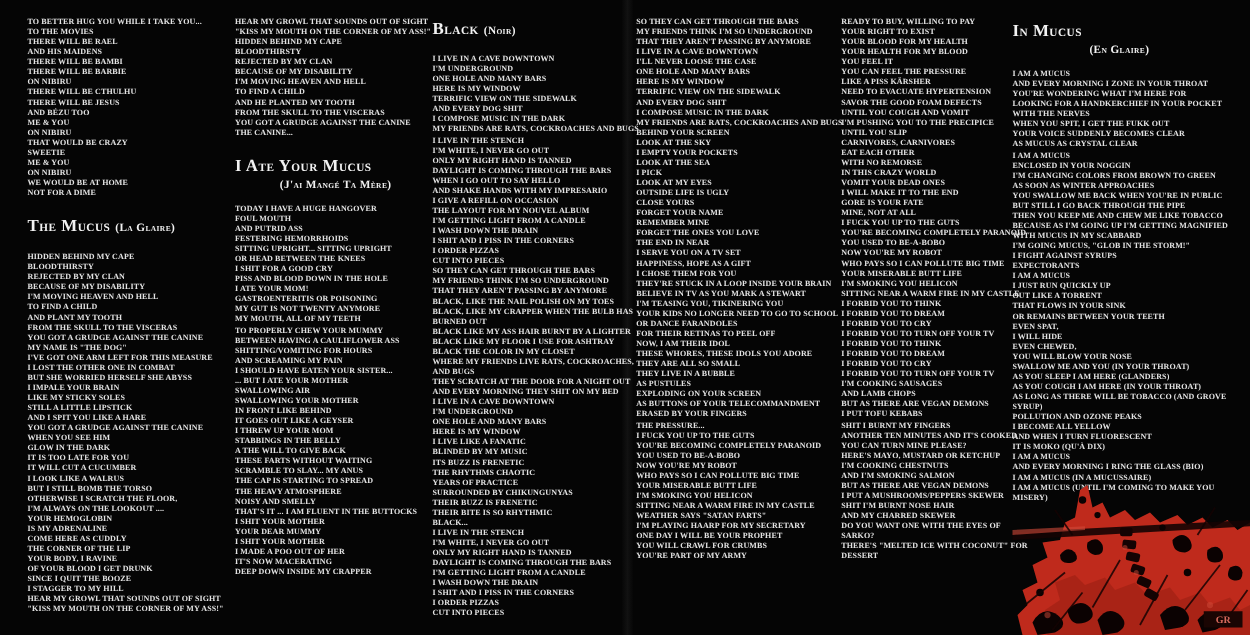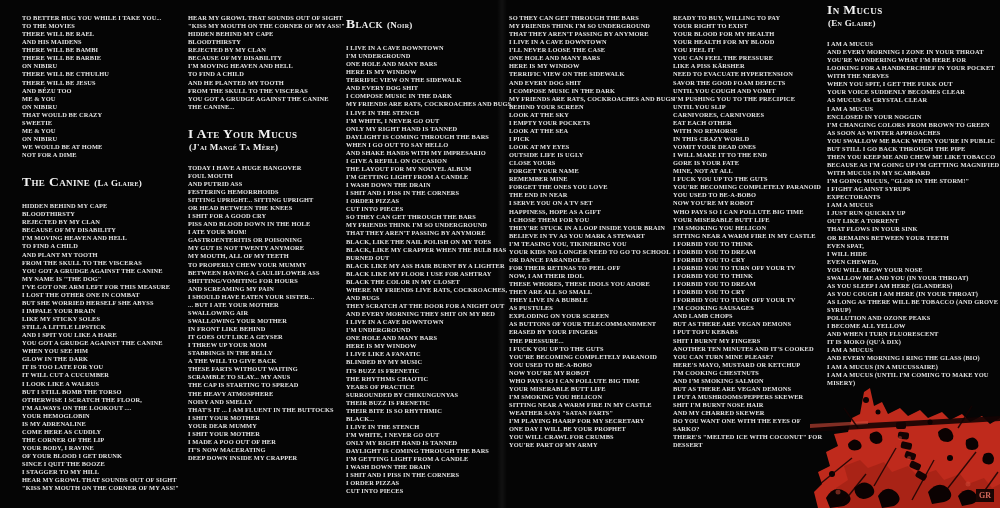--- a/index.html
+++ b/index.html
@@ -25,21 +25,21 @@
   .col{
     position:absolute;top:0;bottom:0;
     padding-top:14px;
     color:var(--text);
   }
   .col-1{left:22px;width:160px;}
   .col-2{left:188px;width:160px;}
   .col-3{left:346px;width:160px;}
   .col-4{left:509px;width:160px;}
   .col-5{left:673px;width:156px;}
-  .col-6{left:827px;width:170px;padding-top:0;}
+  .col-6{left:810px;width:170px;padding-top:16px;}
   .line{
     font-size:6.4px;
     line-height:8.06px;
     font-weight:700;
     letter-spacing:0.1px;
     white-space:nowrap;
     color:var(--text);
   }
   .heading{
     margin:13px 0 12px 0;
@@ -55,29 +55,29 @@
     font-weight:700;
     letter-spacing:0.4px;
   }
   .h-sub{
     font-size:9px;
     font-weight:700;
     letter-spacing:0.3px;
     margin-left:4px;
   }
   .h-sub.italic{font-style:italic;font-size:7.5px;}
-  .heading.stacked .h-sub{display:block;margin-left:1px;line-height:10px;}
+  .heading.stacked .h-sub{display:block;margin-left:1px;line-height:10px;text-align:center;}
   .artwork{
     position:absolute;right:0;bottom:0;width:192px;height:120px;
     pointer-events:none;
   }
   .artwork svg{display:block;width:100%;height:100%;}
   .art-sig{
     position:absolute;right:6px;bottom:6px;
-    width:18px;height:13px;background:#1a0503;
+    width:31px;height:13px;background:#1a0503;
     color:#d5695c;font-size:8px;font-weight:700;
     text-align:center;line-height:13px;
     font-family:"Liberation Serif","DejaVu Serif",serif;
   }
 </style>
 </head>
 <body>
 
 <div class="booklet">
   <div class="col col-1">
@@ -94,21 +94,21 @@
         <div class="line">AND BÉZU TOO</div>
         <div class="line">ME &amp; YOU</div>
         <div class="line">ON NIBIRU</div>
         <div class="line">THAT WOULD BE CRAZY</div>
         <div class="line">SWEETIE</div>
         <div class="line">ME &amp; YOU</div>
         <div class="line">ON NIBIRU</div>
         <div class="line">WE WOULD BE AT HOME</div>
         <div class="line">NOT FOR A DIME</div>
       </div>
-      <div class="heading"><span class="h-title">The Canine</span><span class="h-sub">(La Glaire)</span></div>
+      <div class="heading"><span class="h-title">The Mucus</span><span class="h-sub">(La Glaire)</span></div>
       <div class="stanza">
         <div class="line">HIDDEN BEHIND MY CAPE</div>
         <div class="line">BLOODTHIRSTY</div>
         <div class="line">REJECTED BY MY CLAN</div>
         <div class="line">BECAUSE OF MY DISABILITY</div>
         <div class="line">I'M MOVING HEAVEN AND HELL</div>
         <div class="line">TO FIND A CHILD</div>
         <div class="line">AND PLANT MY TOOTH</div>
         <div class="line">FROM THE SKULL TO THE VISCERAS</div>
         <div class="line">YOU GOT A GRUDGE AGAINST THE CANINE</div>

